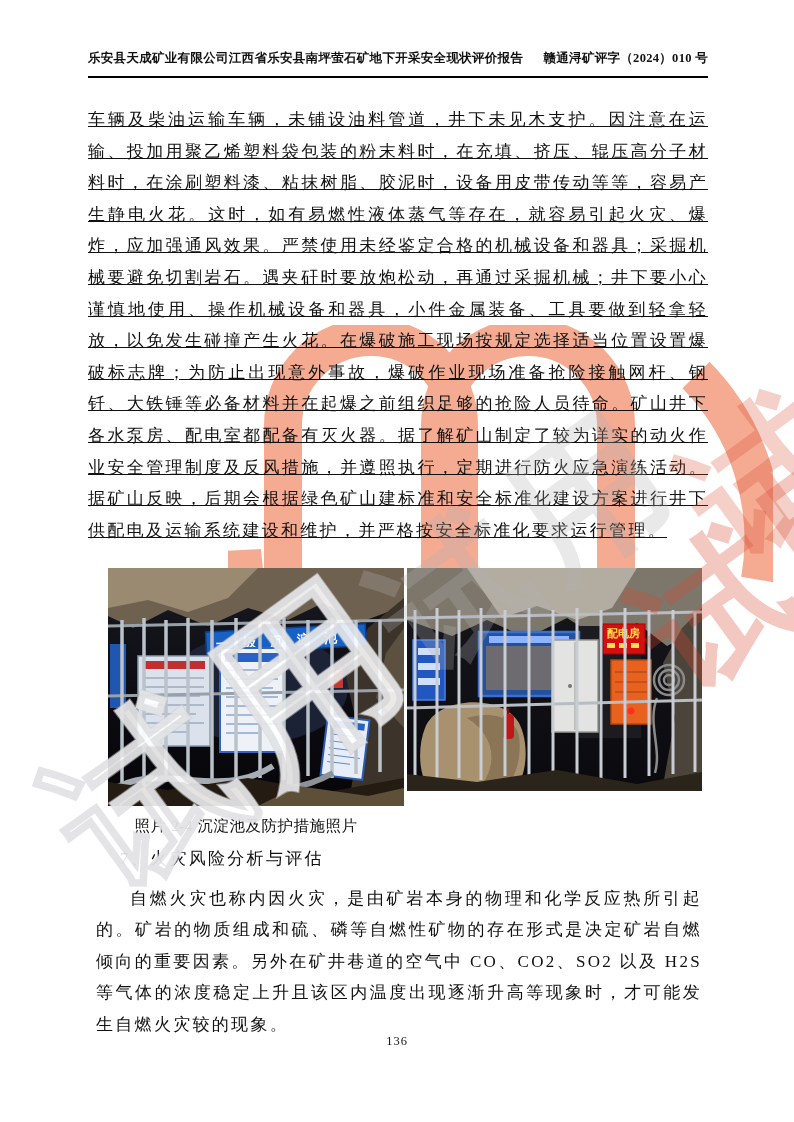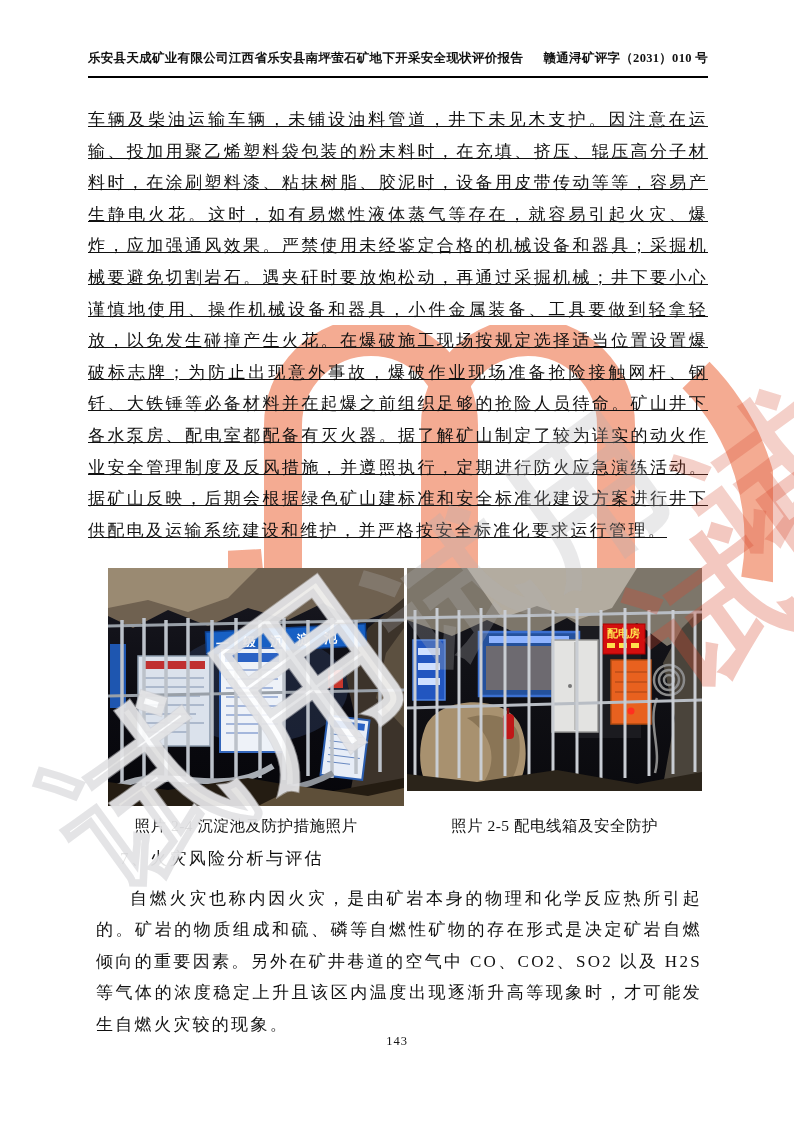--- a/index.html
+++ b/index.html
@@ -74,21 +74,21 @@
     transform:rotate(-36deg);transform-origin:left bottom;
   }
 </style>
 </head>
 <body>
 
 <div class="page">
 
   <div class="header">
     <span>乐安县天成矿业有限公司江西省乐安县南坪萤石矿地下开采安全现状评价报告</span>
-    <span>赣通浔矿评字（2031）010 号</span>
+    <span>赣通浔矿评字（2024）010 号</span>
   </div>
 
   <svg class="emblem" width="545" height="355" viewBox="0 0 545 355">
     <g fill="none" stroke="#F2997B" stroke-width="38">
       <path d="M 55,345 L 55,100 A 88,88 0 0 1 231,100 L 231,345"></path>
       <path d="M 212,345 L 212,100 A 88,88 0 0 1 388,100 L 388,345"></path>
       <path d="M 468,50 A 235,235 0 0 1 532,255"></path>
       <path d="M 14,225 A 210,210 0 0 0 32,300"></path>
     </g>
   </svg>
@@ -259,27 +259,26 @@
           <line x1="218" y1="40" x2="218" y2="210"></line>
         <line x1="242" y1="42" x2="242" y2="208"></line>
           <line x1="266" y1="42" x2="266" y2="206"></line>
         <line x1="288" y1="44" x2="288" y2="204"></line>
       </g>
       <path d="M0,223 V206 L70,214 150,202 230,216 295,204 V223 Z" fill="#2b241a"></path>
     </svg>
   </div>
 
   <div class="caption caption-left">照片 2-4 沉淀池及防护措施照片</div>
-  <div class="caption caption-right">照片 2-5 配电线箱及安全防护</div>
 
   <div class="lower">
     <div class="h2">7、火灾风险分析与评估</div>
     <p>自燃火灾也称内因火灾，是由矿岩本身的物理和化学反应热所引起的。矿岩的物质组成和硫、磷等自燃性矿物的存在形式是决定矿岩自燃倾向的重要因素。另外在矿井巷道的空气中 CO、CO2、SO2 以及 H2S 等气体的浓度稳定上升且该区内温度出现逐渐升高等现象时，才可能发生自燃火灾较的现象。</p>
   </div>
 
-  <div class="pagenum">143</div>
+  <div class="pagenum">136</div>
 
   <div class="wm wm-photo">试用</div>
   <div class="wm wm-gray">试用</div>
   <div class="wm wm-red1">试用</div>
   <div class="wm wm-red2">试用</div>
 
 </div>
 
 </body></html>

